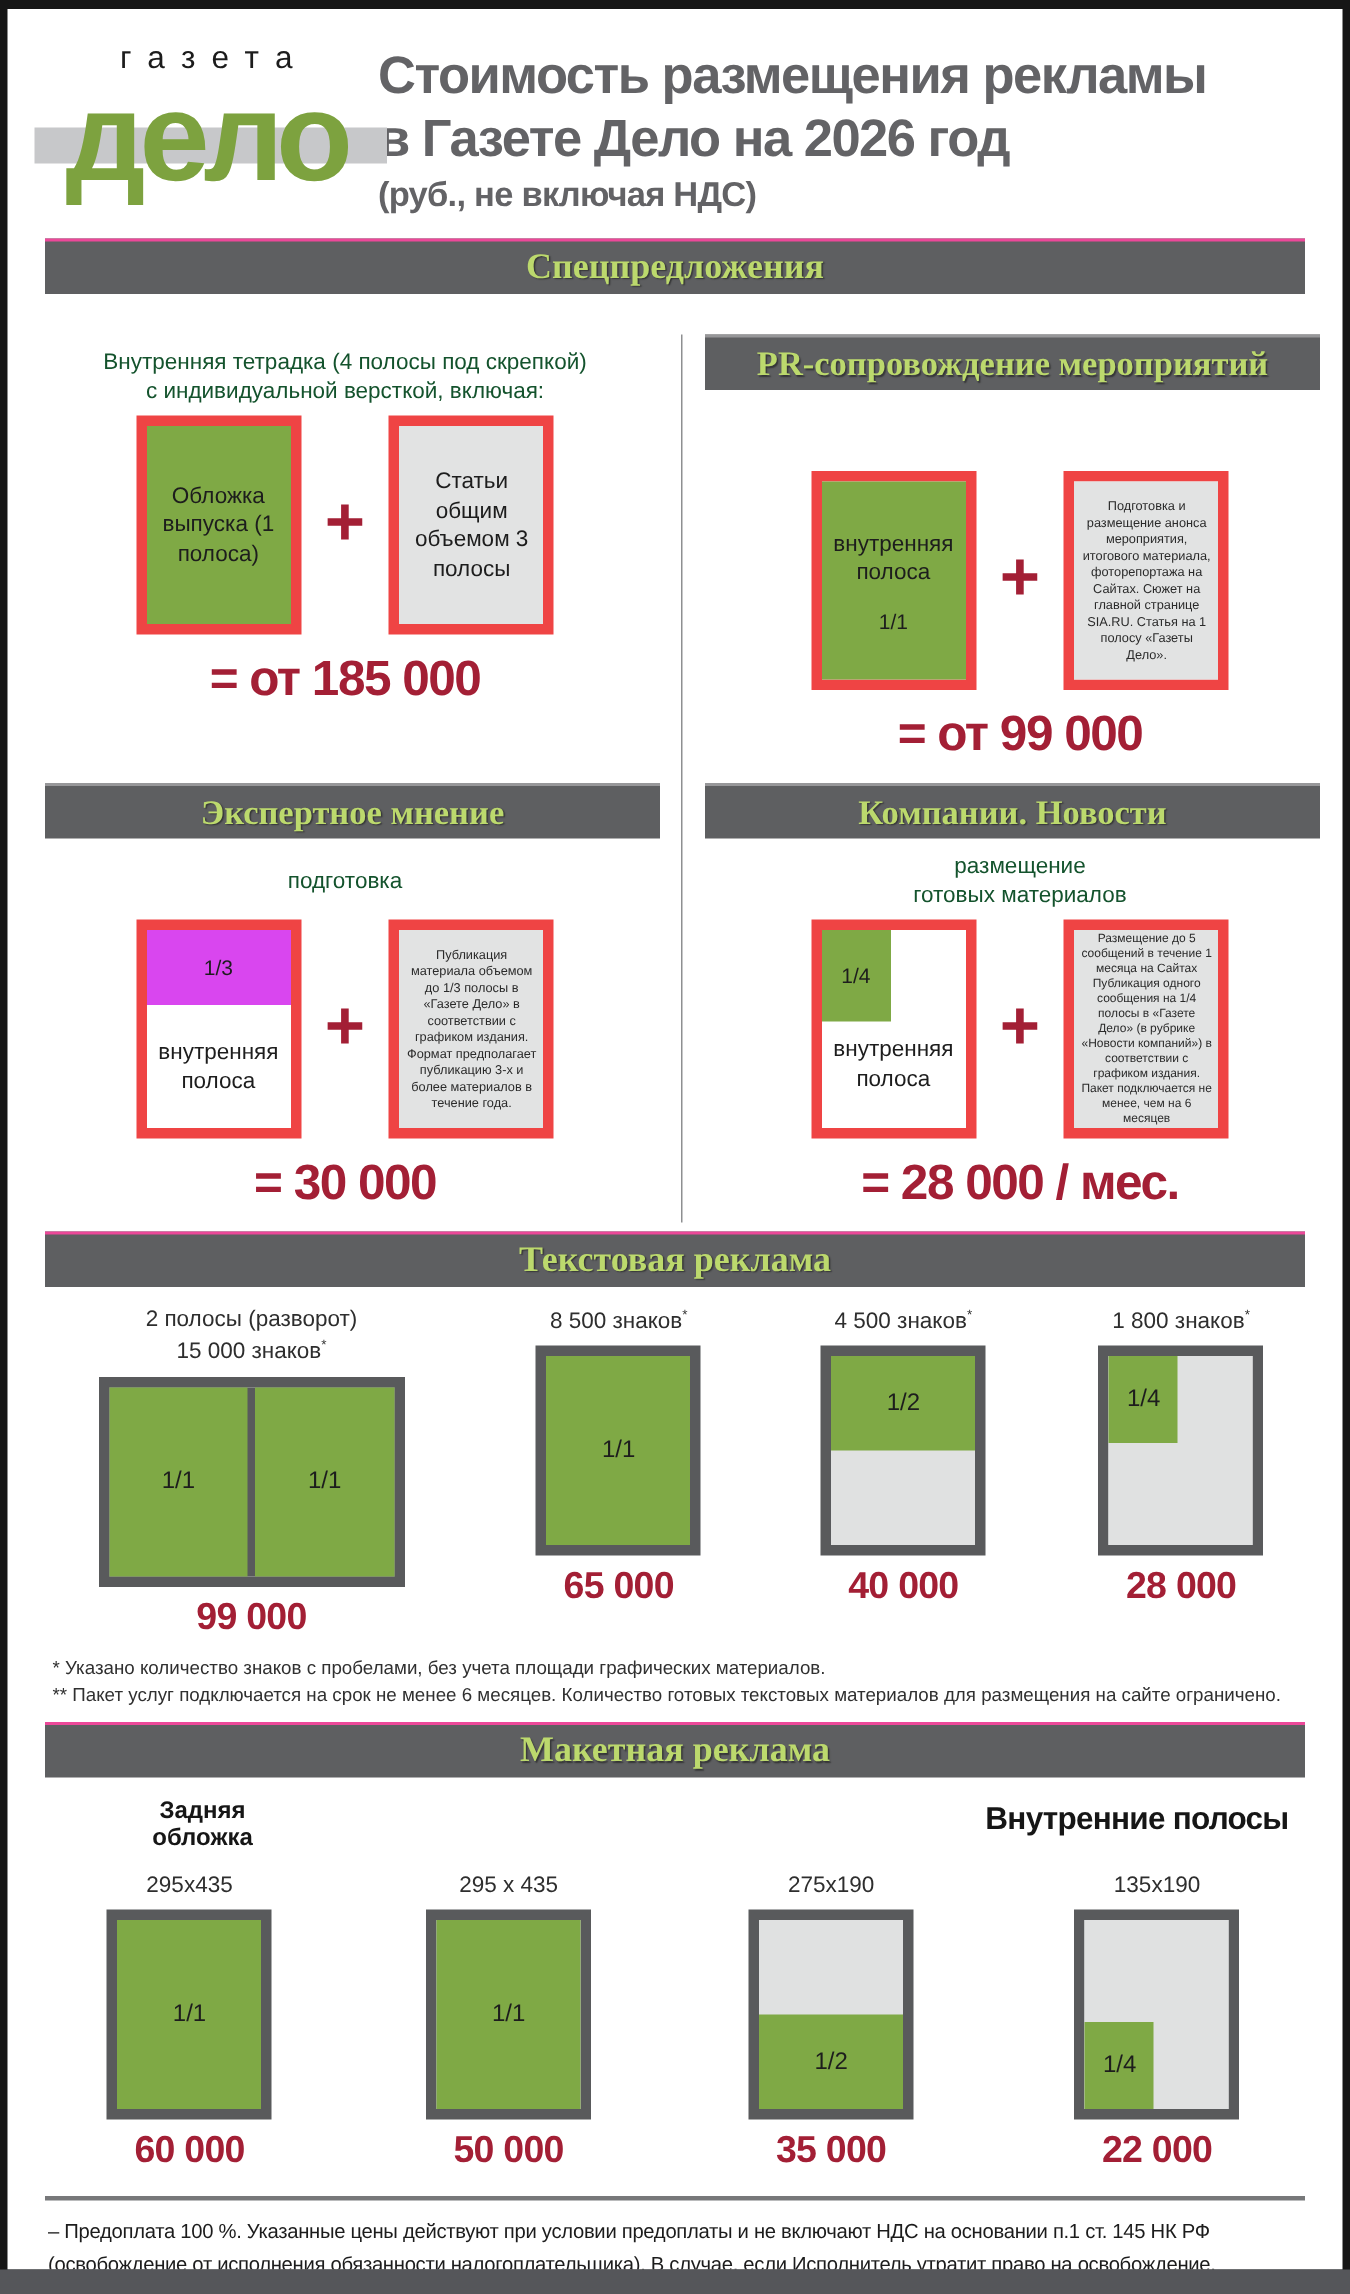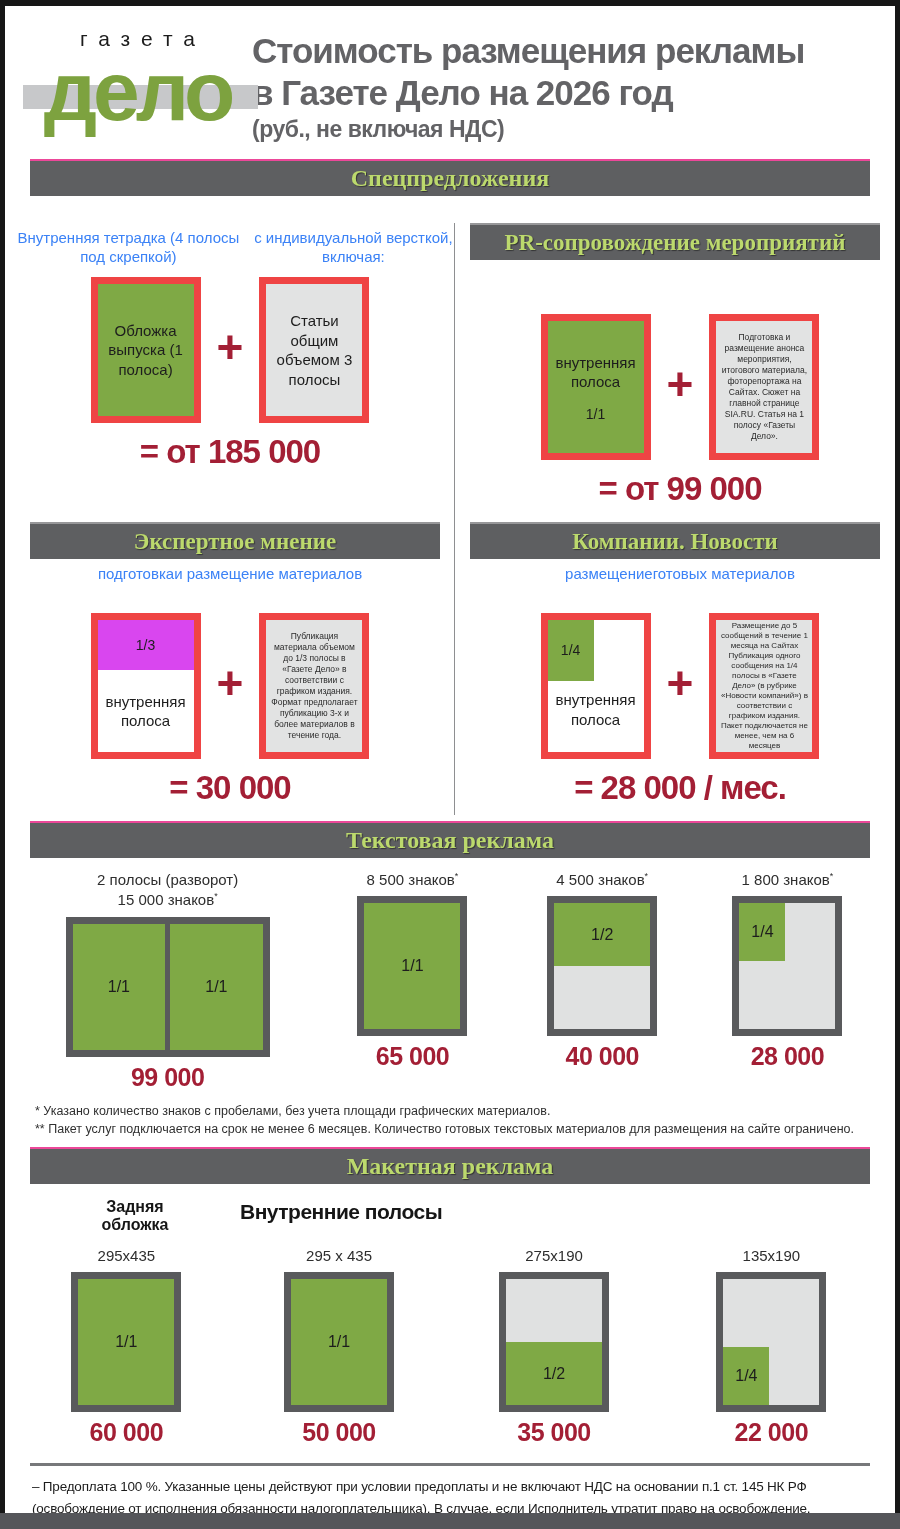--- a/index.html
+++ b/index.html
@@ -51,22 +51,22 @@
   .offer{display:flex;flex-direction:column;}
   .offer .obanner{
     background:#5e5f61;border-top:2px solid #979799;height:35px;
     display:flex;align-items:center;justify-content:center;
     font-family:"Liberation Serif",serif;font-weight:700;color:#bcd96d;font-size:23px;
     text-shadow:1px 1px 1px rgba(0,0,0,.45);
   }
   .offer.left .obanner{margin:0 15px 0 25px;}
   .offer.right .obanner{margin:0 25px 0 15px;}
   .osub{
-    height:46px;display:flex;flex-direction:row;justify-content:center;
-    text-align:center;color:#3b82f6;font-size:15px;line-height:1.25;margin-top:6px;
+    height:46px;display:flex;flex-direction:column;justify-content:center;
+    text-align:center;color:#14532d;font-size:15px;line-height:1.25;margin-top:6px;
   }
   .osub.spacer{visibility:hidden;}
   .diagram{display:flex;align-items:center;justify-content:center;gap:16px;margin-top:2px;}
   .page-frame{border:7px solid #ef4444;background:#ffffff;}
   .pg{width:96px;height:132px;position:relative;}
   .pg.green{background:#7fa945;}
   .pg.graybox{background:#e2e3e3;}
   .label-box{display:flex;align-items:center;justify-content:center;text-align:center;
     font-size:15px;line-height:1.3;color:#1d1d1d;padding:0 4px;box-sizing:border-box;}
   .stacked{display:flex;flex-direction:column;align-items:center;justify-content:center;
@@ -115,21 +115,21 @@
   .quarter-bottom{position:absolute;left:0;bottom:0;width:48%;height:46%;background:#7fa945;
     display:flex;align-items:center;justify-content:center;font-size:16px;color:#1d1d1d;}
   .aprice{color:#a31f35;font-weight:700;font-size:25px;letter-spacing:-0.5px;margin-top:6px;}
 
   .footnotes{margin:10px 25px 0 30px;color:#303030;font-size:12.5px;line-height:1.5;}
 
   
   .lay-head{position:relative;margin:14px 25px 0;height:48px;}
   .back-label{position:absolute;left:0;width:210px;text-align:center;top:0;
     font-weight:700;color:#161616;font-size:16px;line-height:1.15;}
-  .inner-label{position:absolute;left:210px;right:11px;text-align:left;top:2px;
+  .inner-label{position:absolute;left:210px;right:11px;text-align:right;top:2px;
     font-weight:700;color:#161616;font-size:21px;letter-spacing:-0.5px;}
   .ads-row.layouts{padding-top:0;}
 
   
   .hr-line{margin:16px 25px 0;border-top:3px solid #77787a;}
   .notes{margin:10px 25px 0 27px;}
   .notes-heading{color:#6a6b6e;font-weight:700;font-size:14px;letter-spacing:.5px;}
   .note-line{color:#1c1c1c;font-size:13.5px;line-height:1.6;margin-top:6px;letter-spacing:-0.2px;}
   .note-line.first{margin-top:10px;}
 </style>
@@ -191,21 +191,20 @@
             <div class="pg graybox tinytext">Подготовка и размещение анонса мероприятия, итогового материала, фоторепортажа на Сайтах. Сюжет на главной странице SIA.RU. Статья на 1 полосу «Газеты Дело».</div>
           </div>
         </div>
         <div class="oprice">= от 99 000</div>
       </div>
 
       <div class="offer left">
         <div class="obanner">Экспертное мнение</div>
         <div class="osub">
           <div>подготовка</div>
-          <div>и размещение материалов</div>
         </div>
         <div class="diagram">
           <div class="page-frame">
             <div class="pg split-top-green">
               <div class="band">1/3</div>
               <div class="rest">внутренняя полоса</div>
             </div>
           </div>
           <div class="plus">+</div>
           <div class="page-frame">

